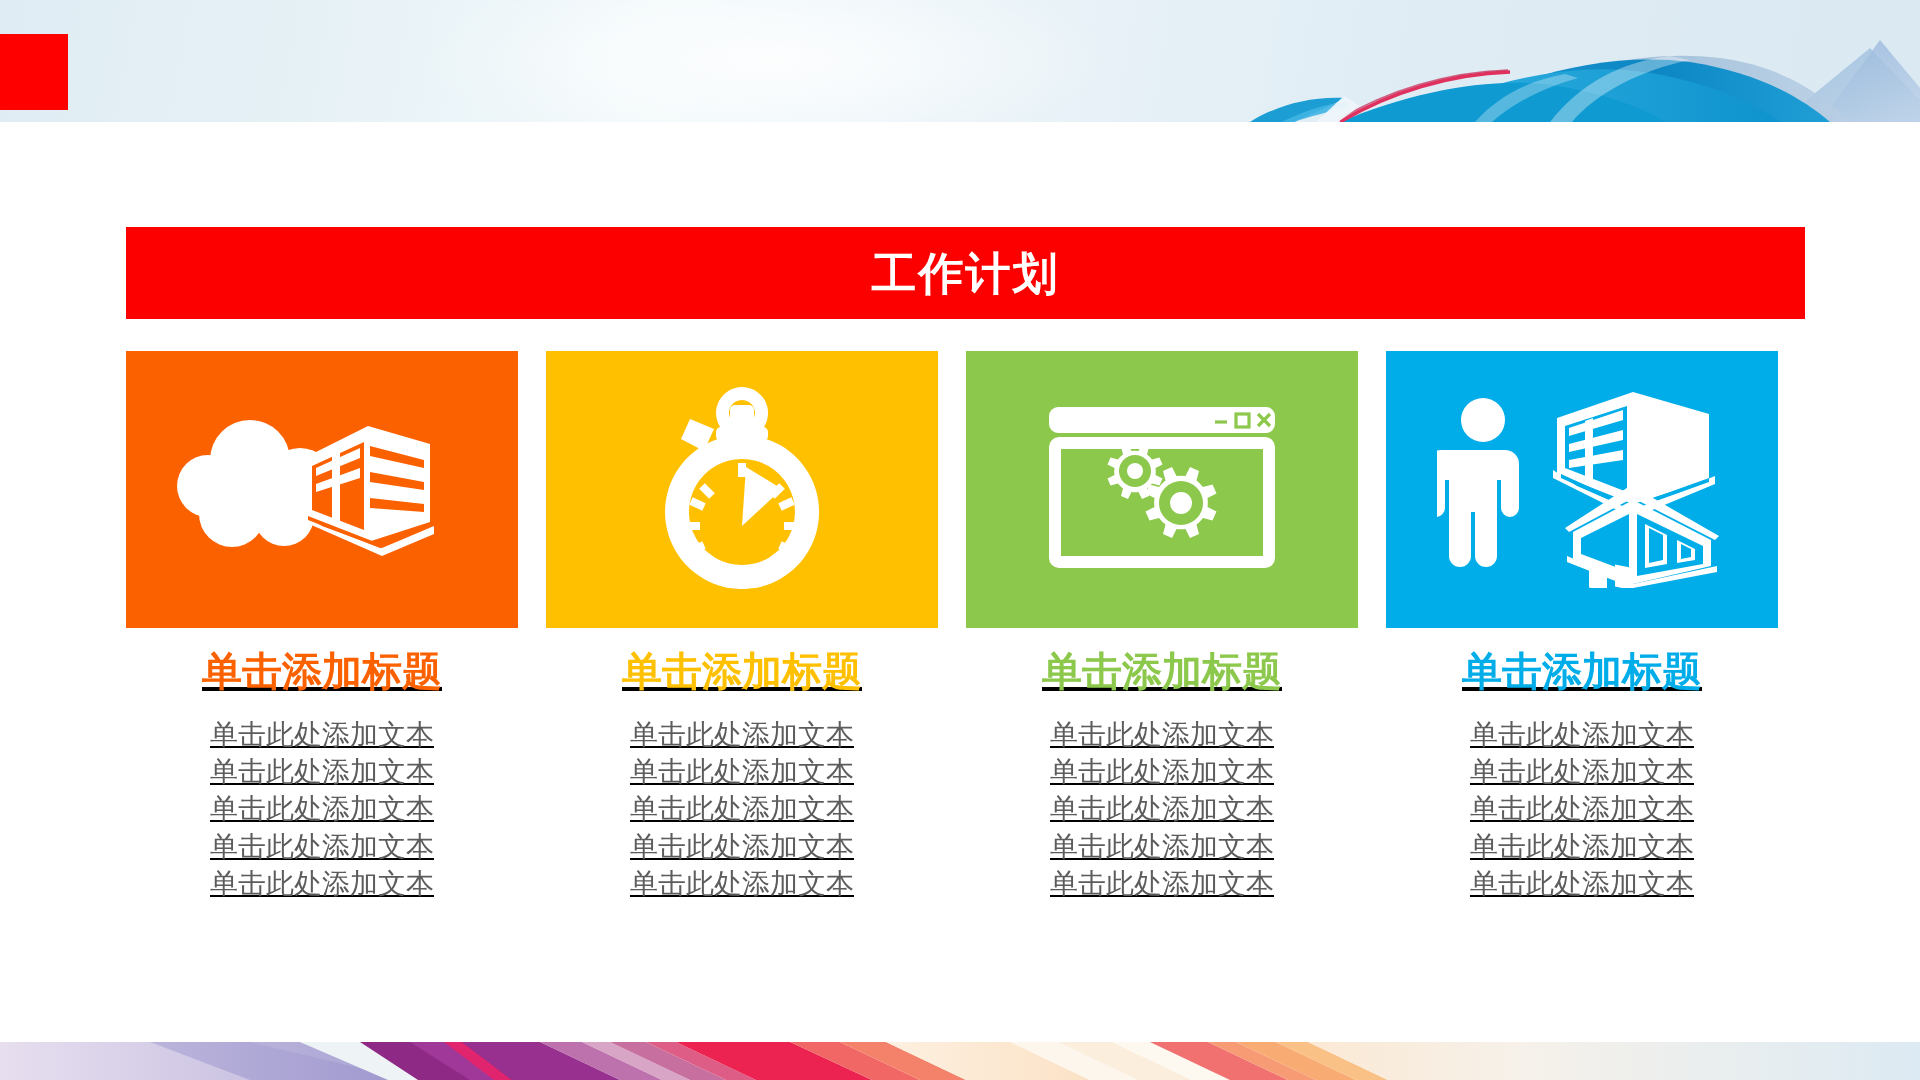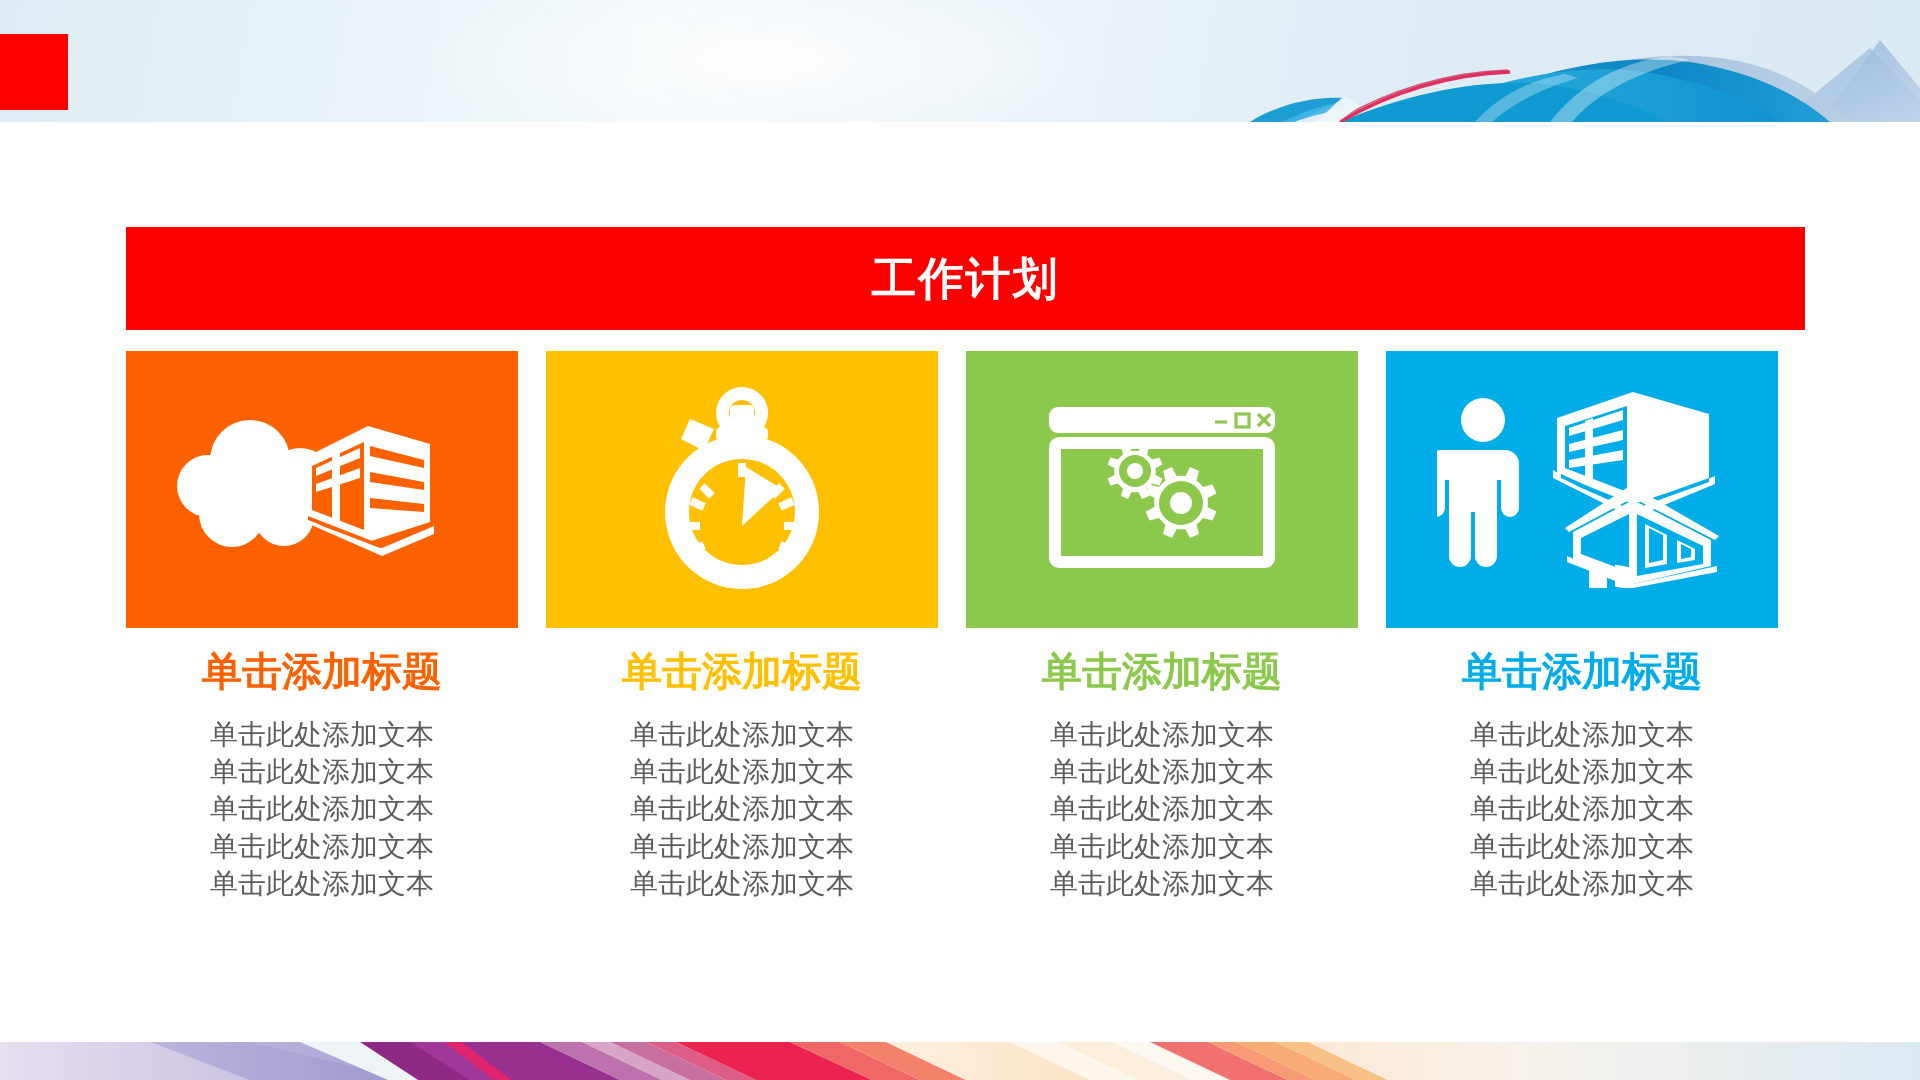--- a/index.html
+++ b/index.html
@@ -56,21 +56,21 @@
     height: 76px;
     background: #fe0000;
   }
 
   
   .title-banner {
     position: absolute;
     left: 126px;
     top: 227px;
     width: 1679px;
-    height: 103px;
+    height: 92px;
     background: #fc0000;
     display: flex;
     align-items: center;
     justify-content: center;
   }
   .title-banner .title-text {
     color: #ffffff;
     font-size: 45px;
     font-weight: bold;
     letter-spacing: 2px;
@@ -79,20 +79,21 @@
 
   
   .columns {
     position: absolute;
     left: 126px;
     top: 351px;
     width: 1679px;
     height: 620px;
     display: flex;
     gap: 28px;
+    text-decoration: underline;
   }
   .column {
     width: 392px;
     display: flex;
     flex-direction: column;
   }
   .icon-card {
     width: 100%;
     height: 277px;
     display: flex;

